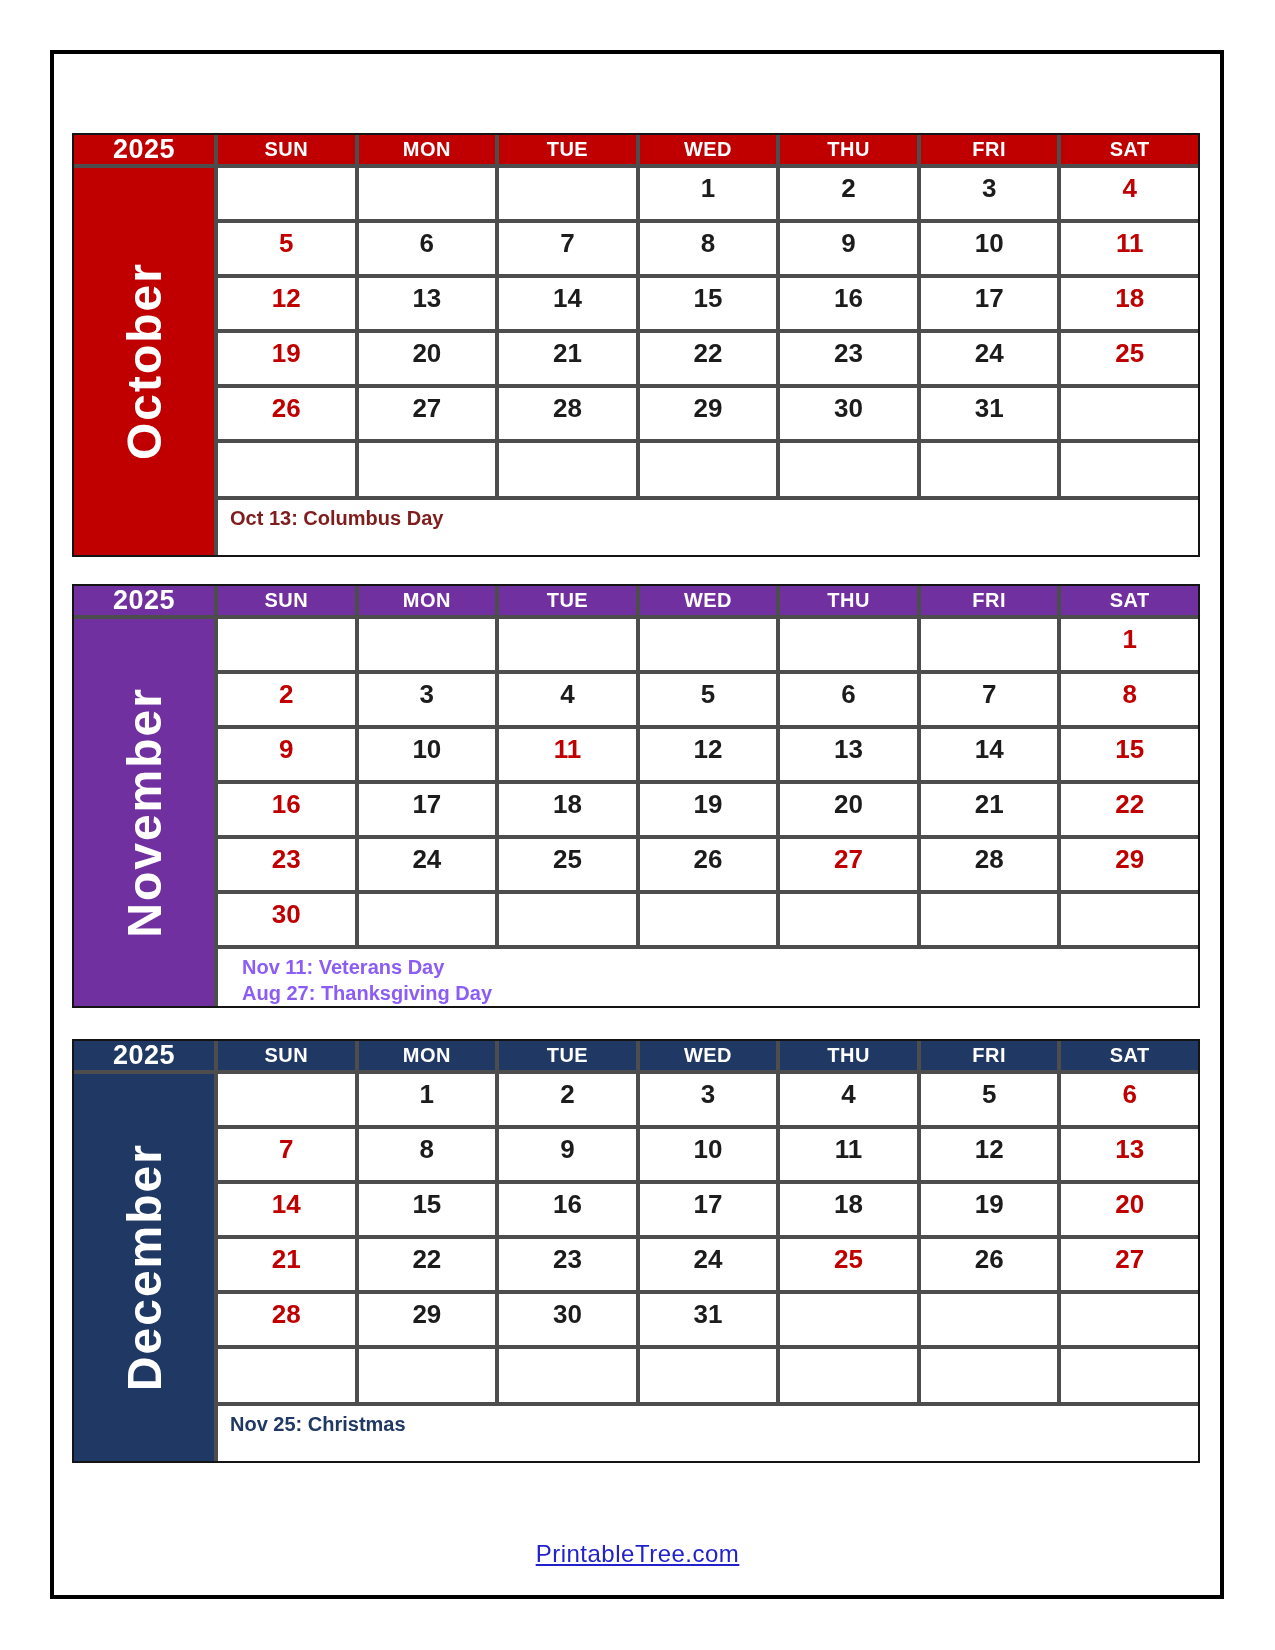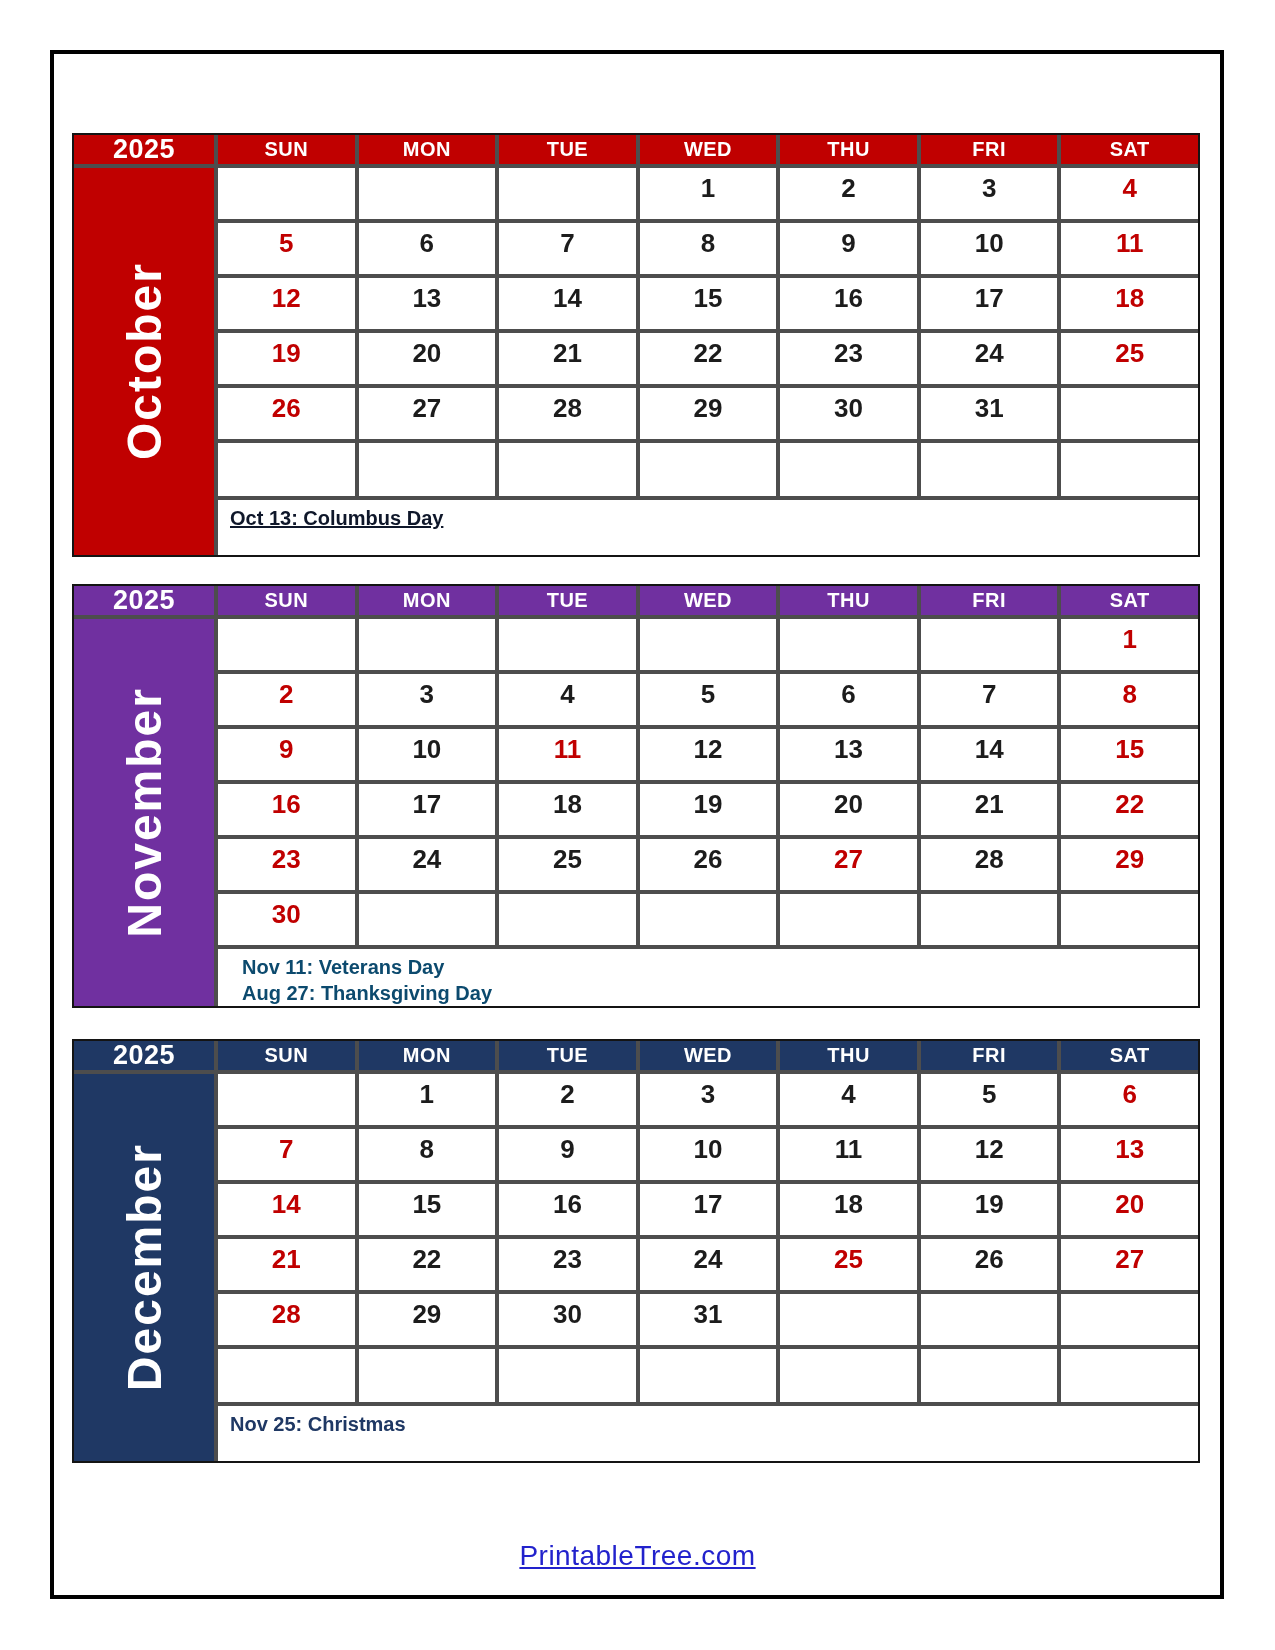--- a/index.html
+++ b/index.html
@@ -88,21 +88,21 @@
   }
 
   .footer {
     position: absolute;
     top: 1540px;
     left: 0;
     width: 100%;
     text-align: center;
   }
   .footer a {
-    font-size: 28px;
+    font-size: 24px;
     font-weight: normal;
     text-decoration: underline;
     letter-spacing: 0.5px;
   }
 </style>
 </head>
 <body>
 
 <div class="page-frame"></div>
 
@@ -154,21 +154,21 @@
       <div class="cell date">30</div>
       <div class="cell date">31</div>
       <div class="cell date"></div>
       <div class="cell date"></div>
       <div class="cell date"></div>
       <div class="cell date"></div>
       <div class="cell date"></div>
       <div class="cell date"></div>
       <div class="cell date"></div>
       <div class="cell date"></div>
-      <div class="cell holiday" style="grid-column: 2 / 9; color: #0f172a; text-decoration: underline;">
+      <div class="cell holiday" style="grid-column: 2 / 9; color: #7f1d1d;">
         <div class="holiday-line">Oct 13: Columbus Day</div>
       </div>
     </div>
   </section>
 <section class="month" id="m1">
     <div class="cal-grid" style="grid-template-rows: 29px 51px 51px 51px 51px 51px 51px 57px;">
       <div class="cell head year" style="background: rgb(112, 48, 160);">2025</div>
       <div class="cell head" style="background: rgb(112, 48, 160);">SUN</div>
       <div class="cell head" style="background: rgb(112, 48, 160);">MON</div>
       <div class="cell head" style="background: rgb(112, 48, 160);">TUE</div>
@@ -214,21 +214,21 @@
       <div class="cell date" style="color: rgb(192, 0, 0);">27</div>
       <div class="cell date">28</div>
       <div class="cell date" style="color: rgb(192, 0, 0);">29</div>
       <div class="cell date" style="color: rgb(192, 0, 0);">30</div>
       <div class="cell date"></div>
       <div class="cell date"></div>
       <div class="cell date"></div>
       <div class="cell date"></div>
       <div class="cell date"></div>
       <div class="cell date"></div>
-      <div class="cell holiday" style="grid-column: 2 / 9; color: #0c4a6e; padding-left: 24px;">
+      <div class="cell holiday" style="grid-column: 2 / 9; color: #8b5cf6; padding-left: 24px;">
         <div class="holiday-line">Nov 11: Veterans Day</div>
         <div class="holiday-line">Aug 27: Thanksgiving Day</div>
       </div>
     </div>
   </section>
 <section class="month" id="m2">
     <div class="cal-grid" style="grid-template-rows: 29px 51px 51px 51px 51px 51px 53px 55px;">
       <div class="cell head year" style="background: rgb(31, 56, 100);">2025</div>
       <div class="cell head" style="background: rgb(31, 56, 100);">SUN</div>
       <div class="cell head" style="background: rgb(31, 56, 100);">MON</div>

